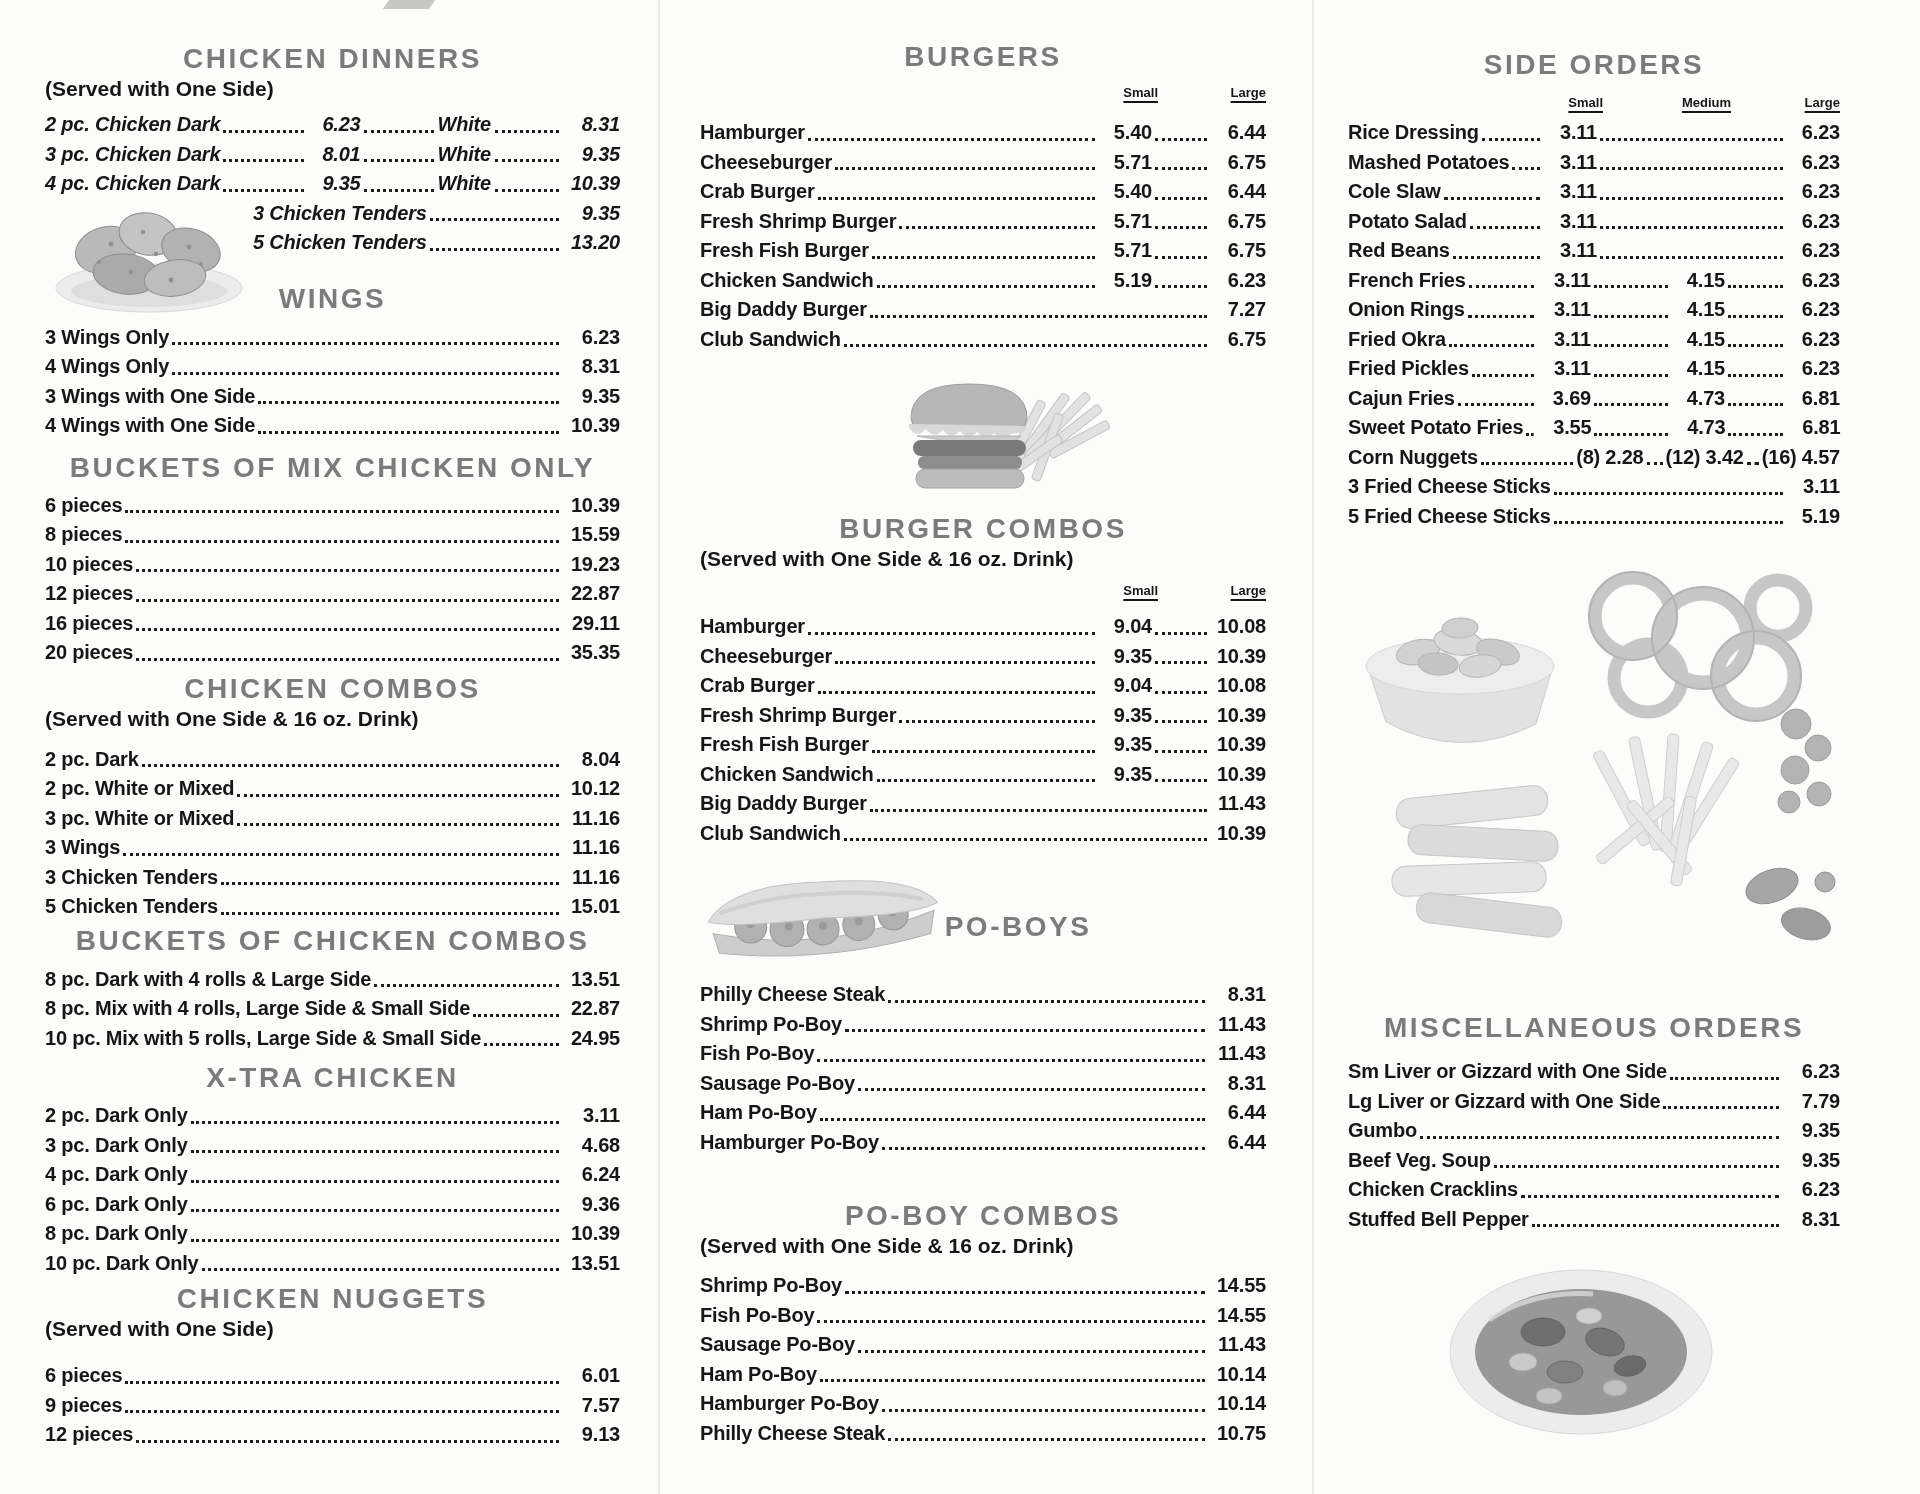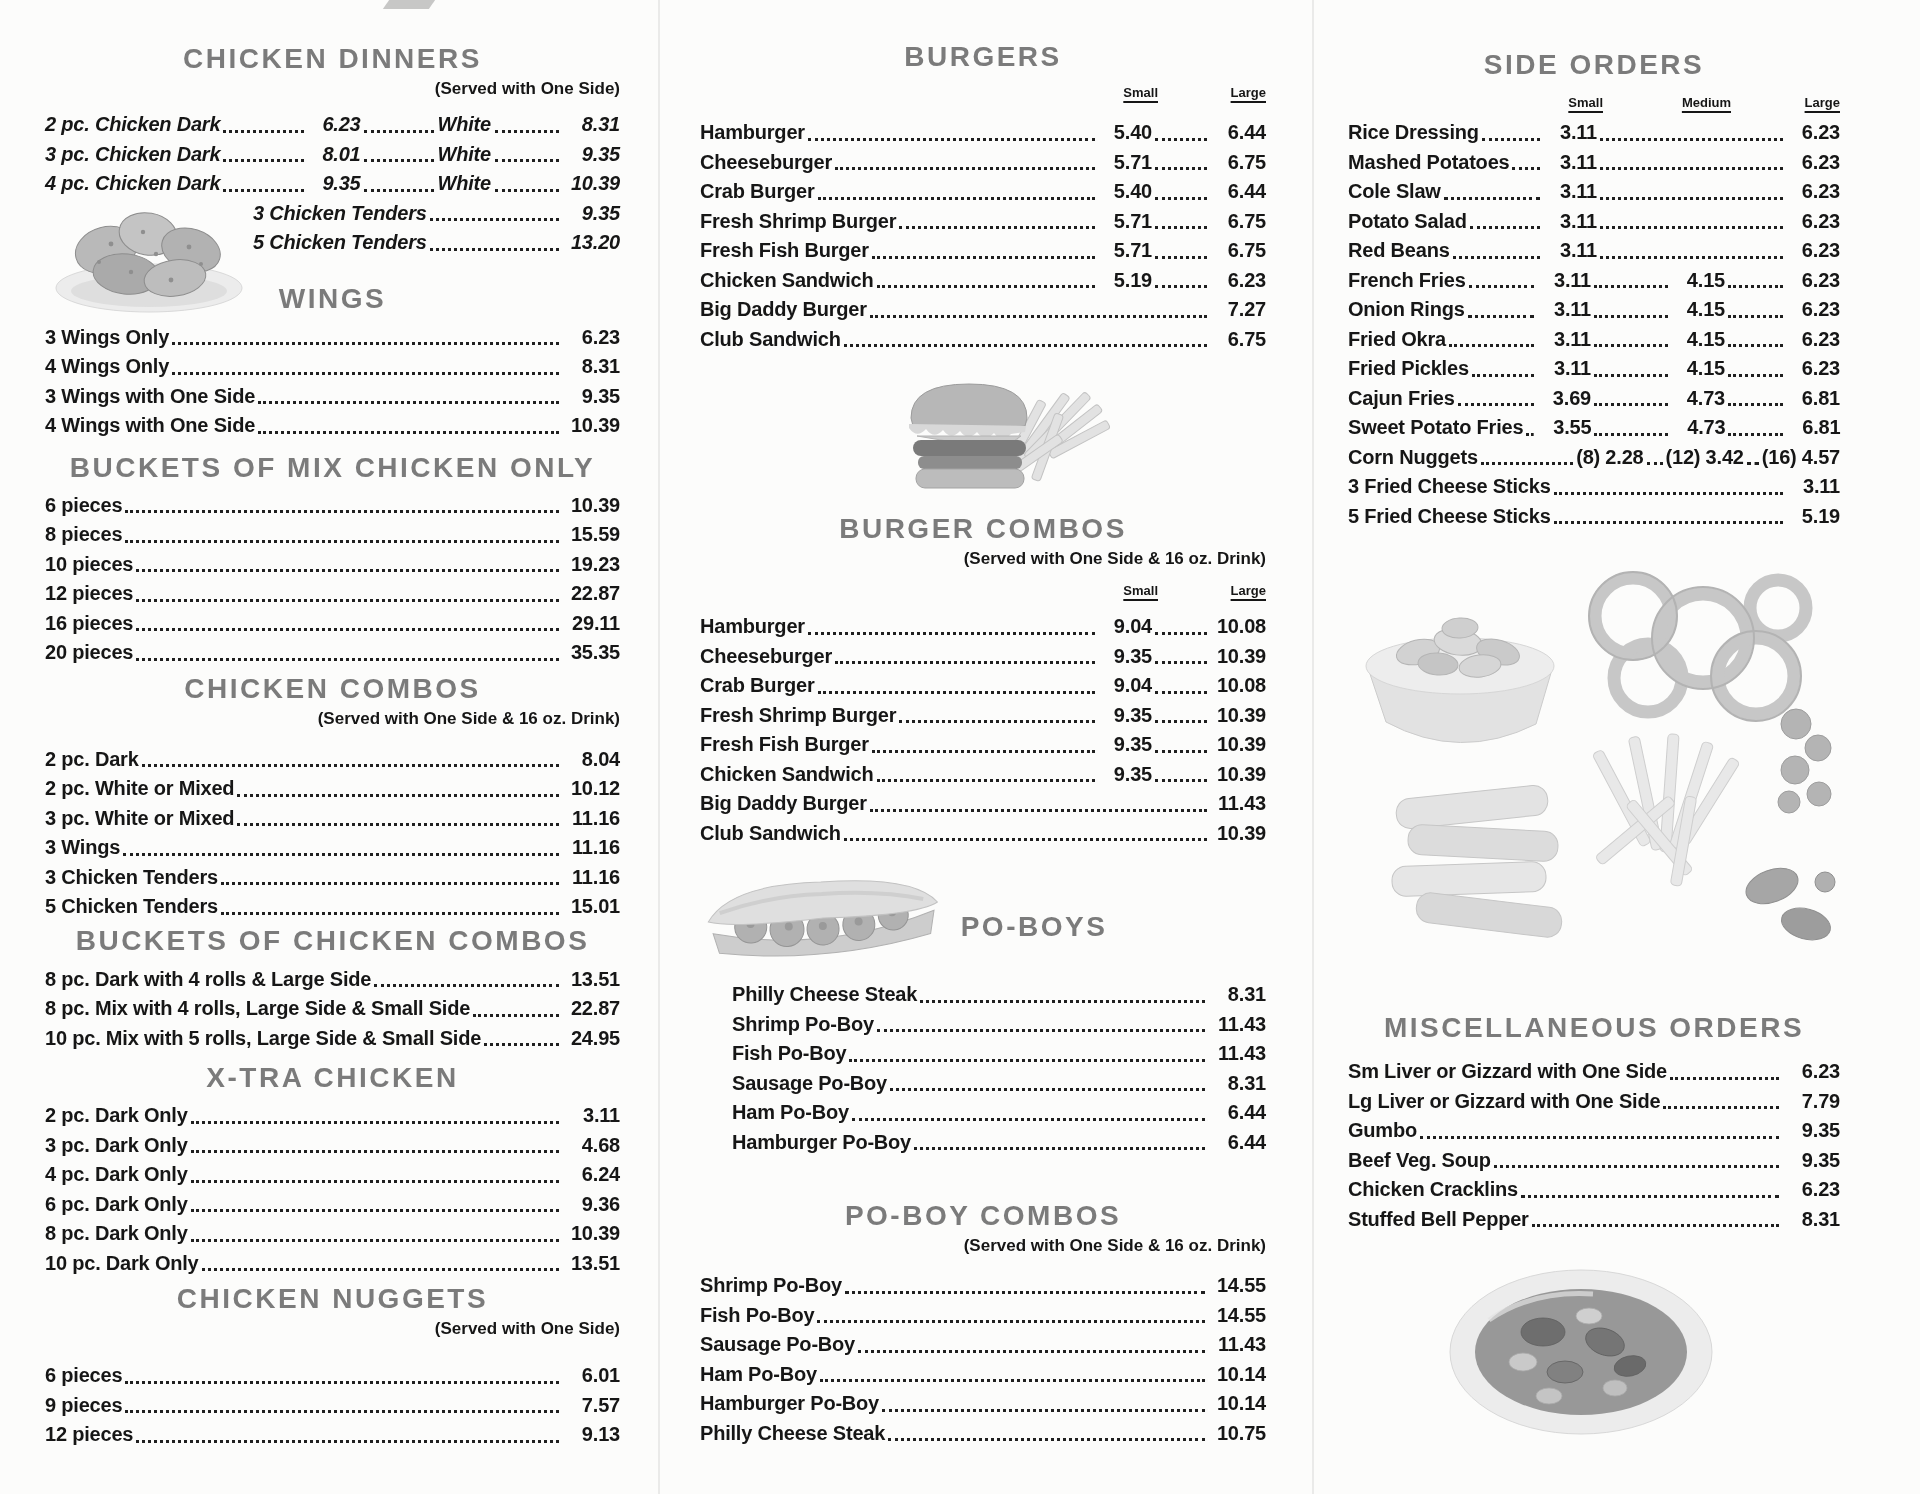--- a/index.html
+++ b/index.html
@@ -15,21 +15,21 @@
   .col{position:absolute;top:0;}
   #col-left{left:45px;width:575px;}
   #col-middle{left:700px;width:566px;}
   #col-right{left:1348px;width:492px;}
 
   .section{position:relative;}
   .title{
     font-size:28px;font-weight:700;letter-spacing:2.5px;line-height:30px;
     color:#7b7b7b;text-align:center;white-space:nowrap;
   }
-  .subtitle{font-size:17px;font-weight:700;line-height:26px;text-align:right;margin-top:2px;}
+  .subtitle{font-size:21px;font-weight:700;line-height:26px;text-align:left;margin-top:2px;}
 
   .row{display:flex;align-items:flex-end;line-height:29.5px;font-size:20px;font-weight:700;letter-spacing:-0.2px;white-space:nowrap;}
   .lb,.lb2{flex:0 0 auto;}
   .lb2{padding:0 1px;text-align:right;}
   .pr{flex:0 0 auto;text-align:right;}
   .w54{width:54px;}.w56{width:56px;}.w58{width:58px;}
   .auto{width:auto;}
   .indent{padding-left:208px;}
   .dots{flex:1 1 auto;min-width:8px;height:0;border-bottom:3px dotted #1f1f1f;margin:0 3px 7px 3px;align-self:flex-end;}
   .gf{flex:0 0 auto !important;}
@@ -44,21 +44,21 @@
   
   .sec-chicken-dinners{margin-top:44px;}   .sec-chicken-dinners .rows{margin-top:8px;font-style:italic;}
   .sec-wings{margin-top:26px;}             .sec-wings .rows{margin-top:9px;}
   .sec-buckets-mix{margin-top:12px;}       .sec-buckets-mix .rows{margin-top:8px;}
   .sec-chicken-combos{margin-top:6px;}     .sec-chicken-combos .rows{margin-top:13px;}
   .sec-buckets-combos{margin-top:4px;}     .sec-buckets-combos .rows{margin-top:9px;}
   .sec-xtra-chicken{margin-top:10px;}      .sec-xtra-chicken .rows{margin-top:8px;}
   .sec-chicken-nuggets{margin-top:6px;}    .sec-chicken-nuggets .rows{margin-top:19px;}
   .sec-burgers{margin-top:42px;}           .sec-burgers .size-row{margin-top:8px;} .sec-burgers .rows{margin-top:12px;}
   .sec-burger-combos{margin-top:160px;}    .sec-burger-combos .size-row{margin-top:6px;} .sec-burger-combos .rows{margin-top:8px;}
-  .sec-po-boys{margin-top:64px;margin-left:32px;}           .sec-po-boys .title{padding-left:70px;} .sec-po-boys .rows{margin-top:38px;}
+  .sec-po-boys{margin-top:64px;}           .sec-po-boys .title{padding-left:70px;} .sec-po-boys .rows{margin-top:38px;}
   .sec-po-boy-combos{margin-top:44px;}     .sec-po-boy-combos .rows{margin-top:12px;}
   .sec-side-orders{margin-top:50px;}       .sec-side-orders .size-row{margin-top:10px;} .sec-side-orders .rows{margin-top:2px;}
   .sec-misc-orders{margin-top:482px;}      .sec-misc-orders .rows{margin-top:14px;}
 
   .photo{position:absolute;}
   #photo-chicken{left:6px;top:192px;width:197px;height:122px;}
   #photo-burger{left:193px;top:372px;width:217px;height:140px;}
   #photo-poboy{left:0px;top:856px;width:247px;height:116px;}
   #photo-sides{left:0px;top:556px;width:492px;height:435px;}
   #photo-gumbo{left:95px;top:1246px;width:277px;height:212px;}

